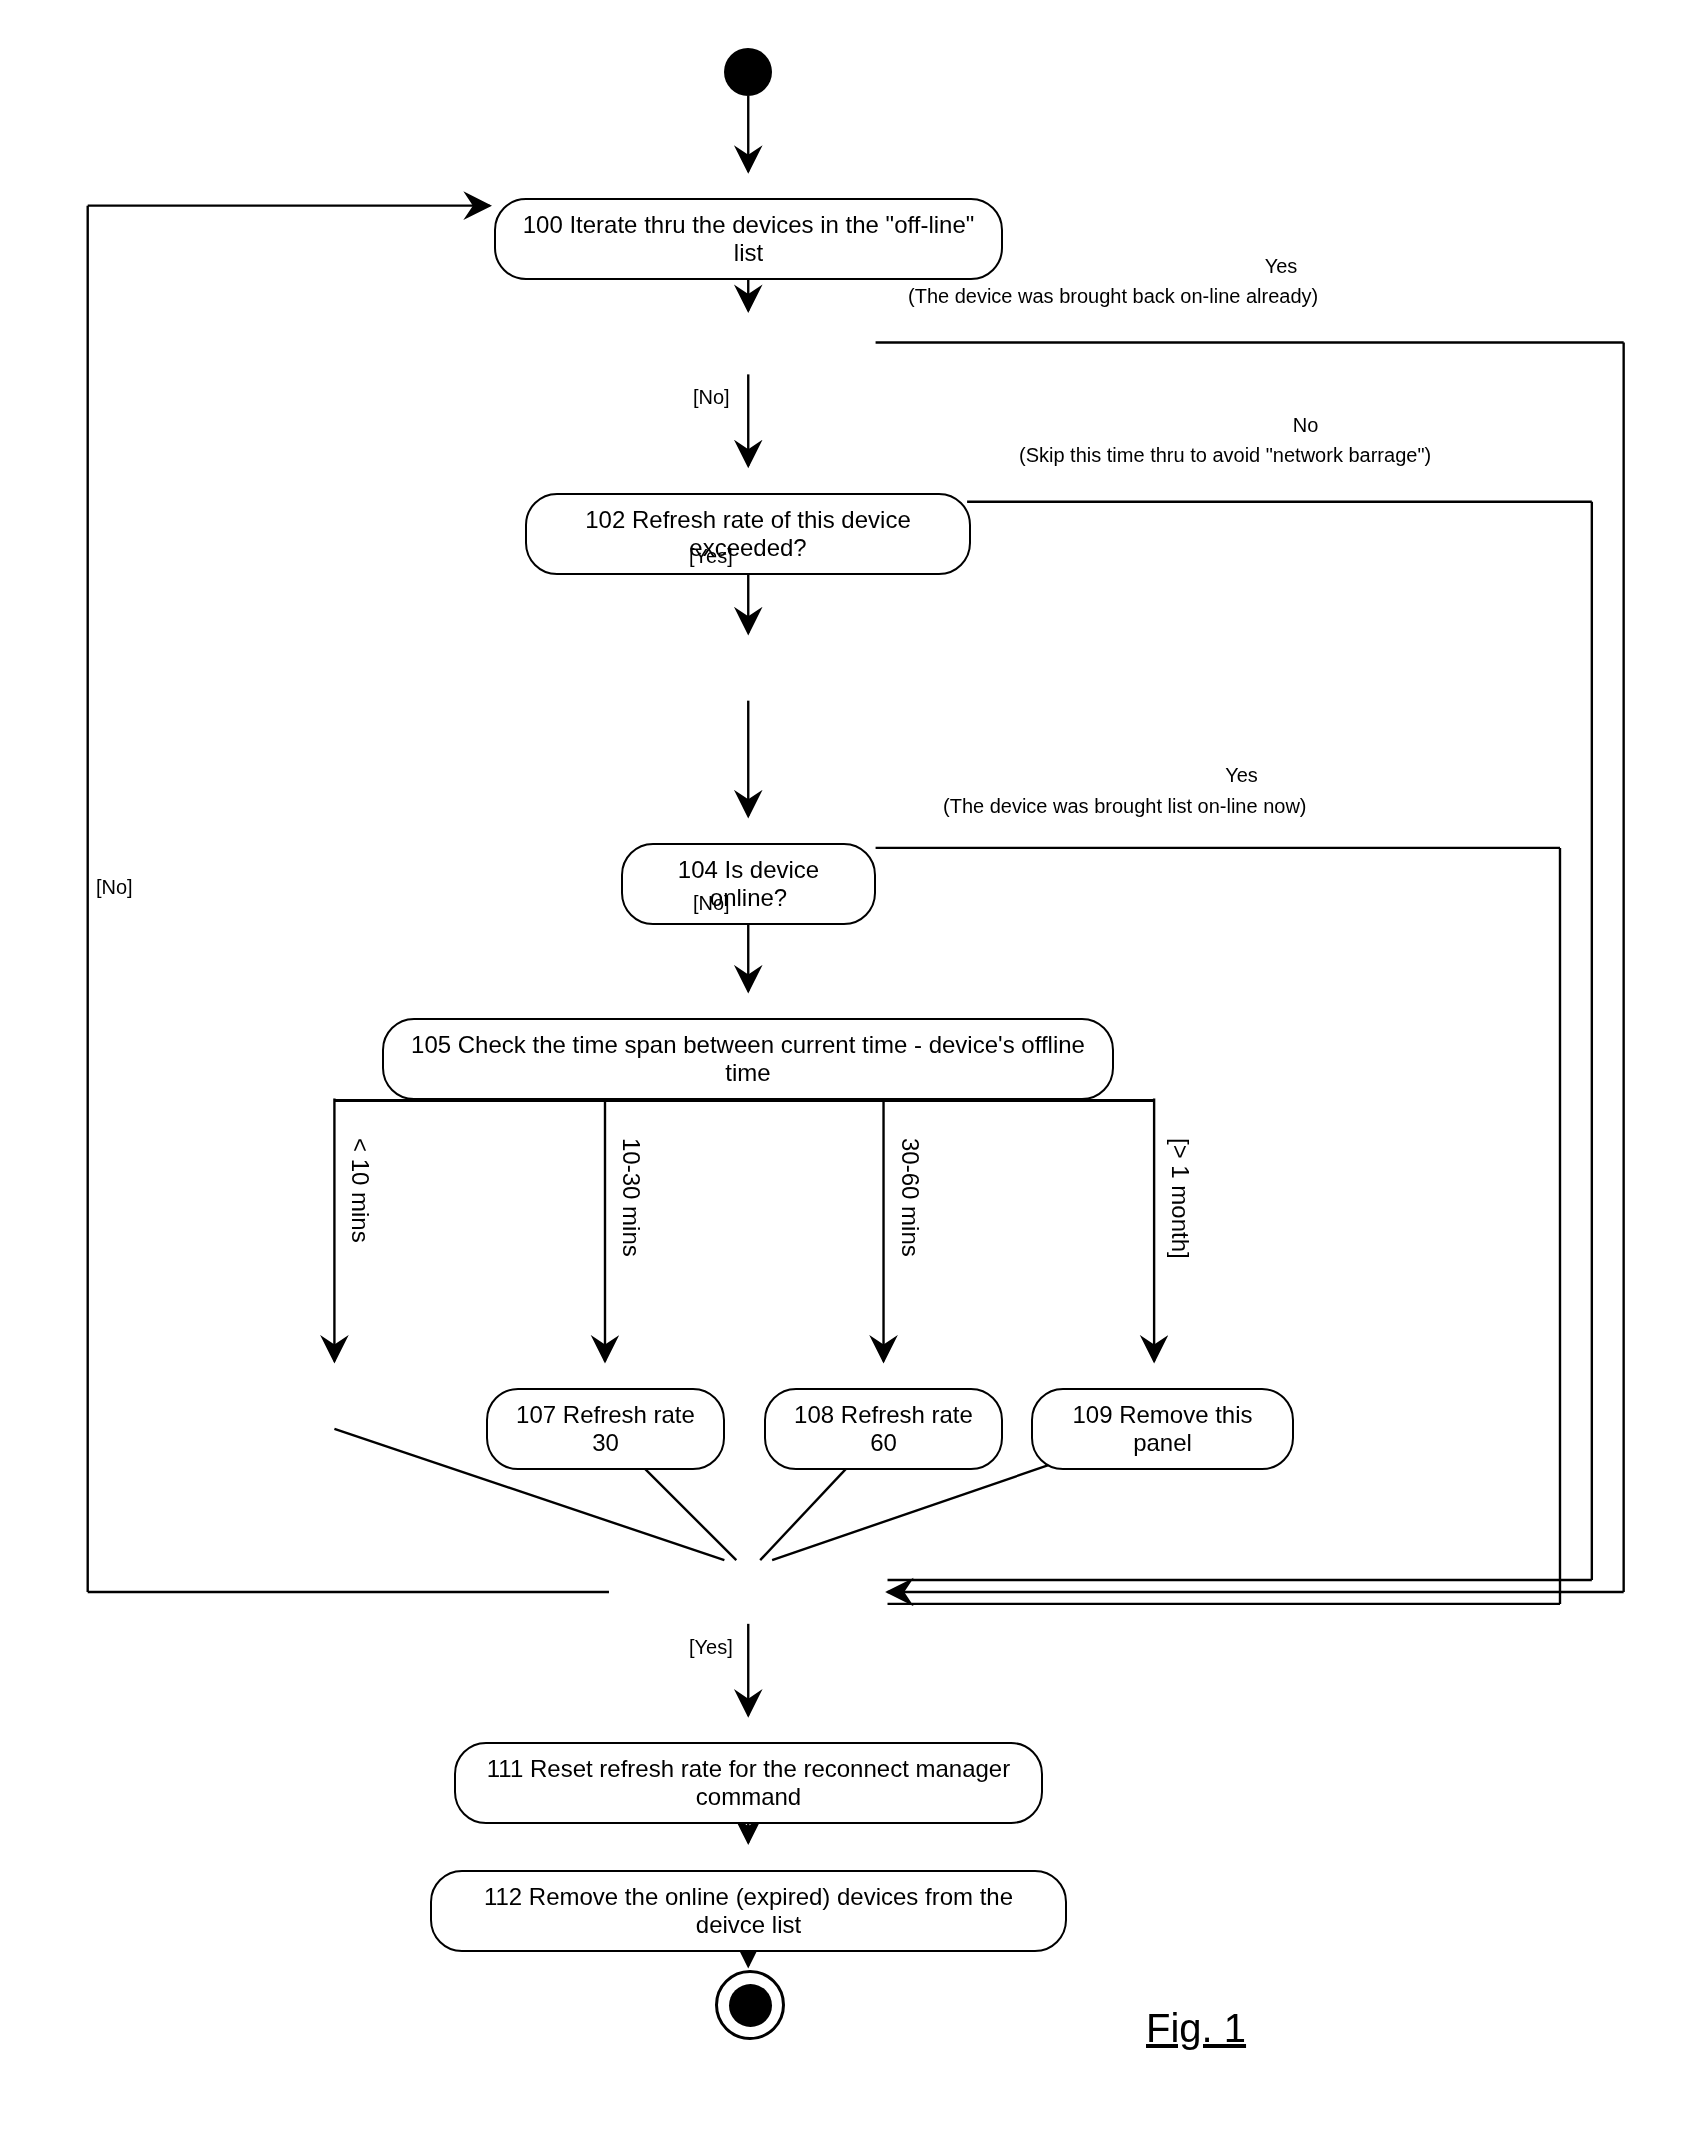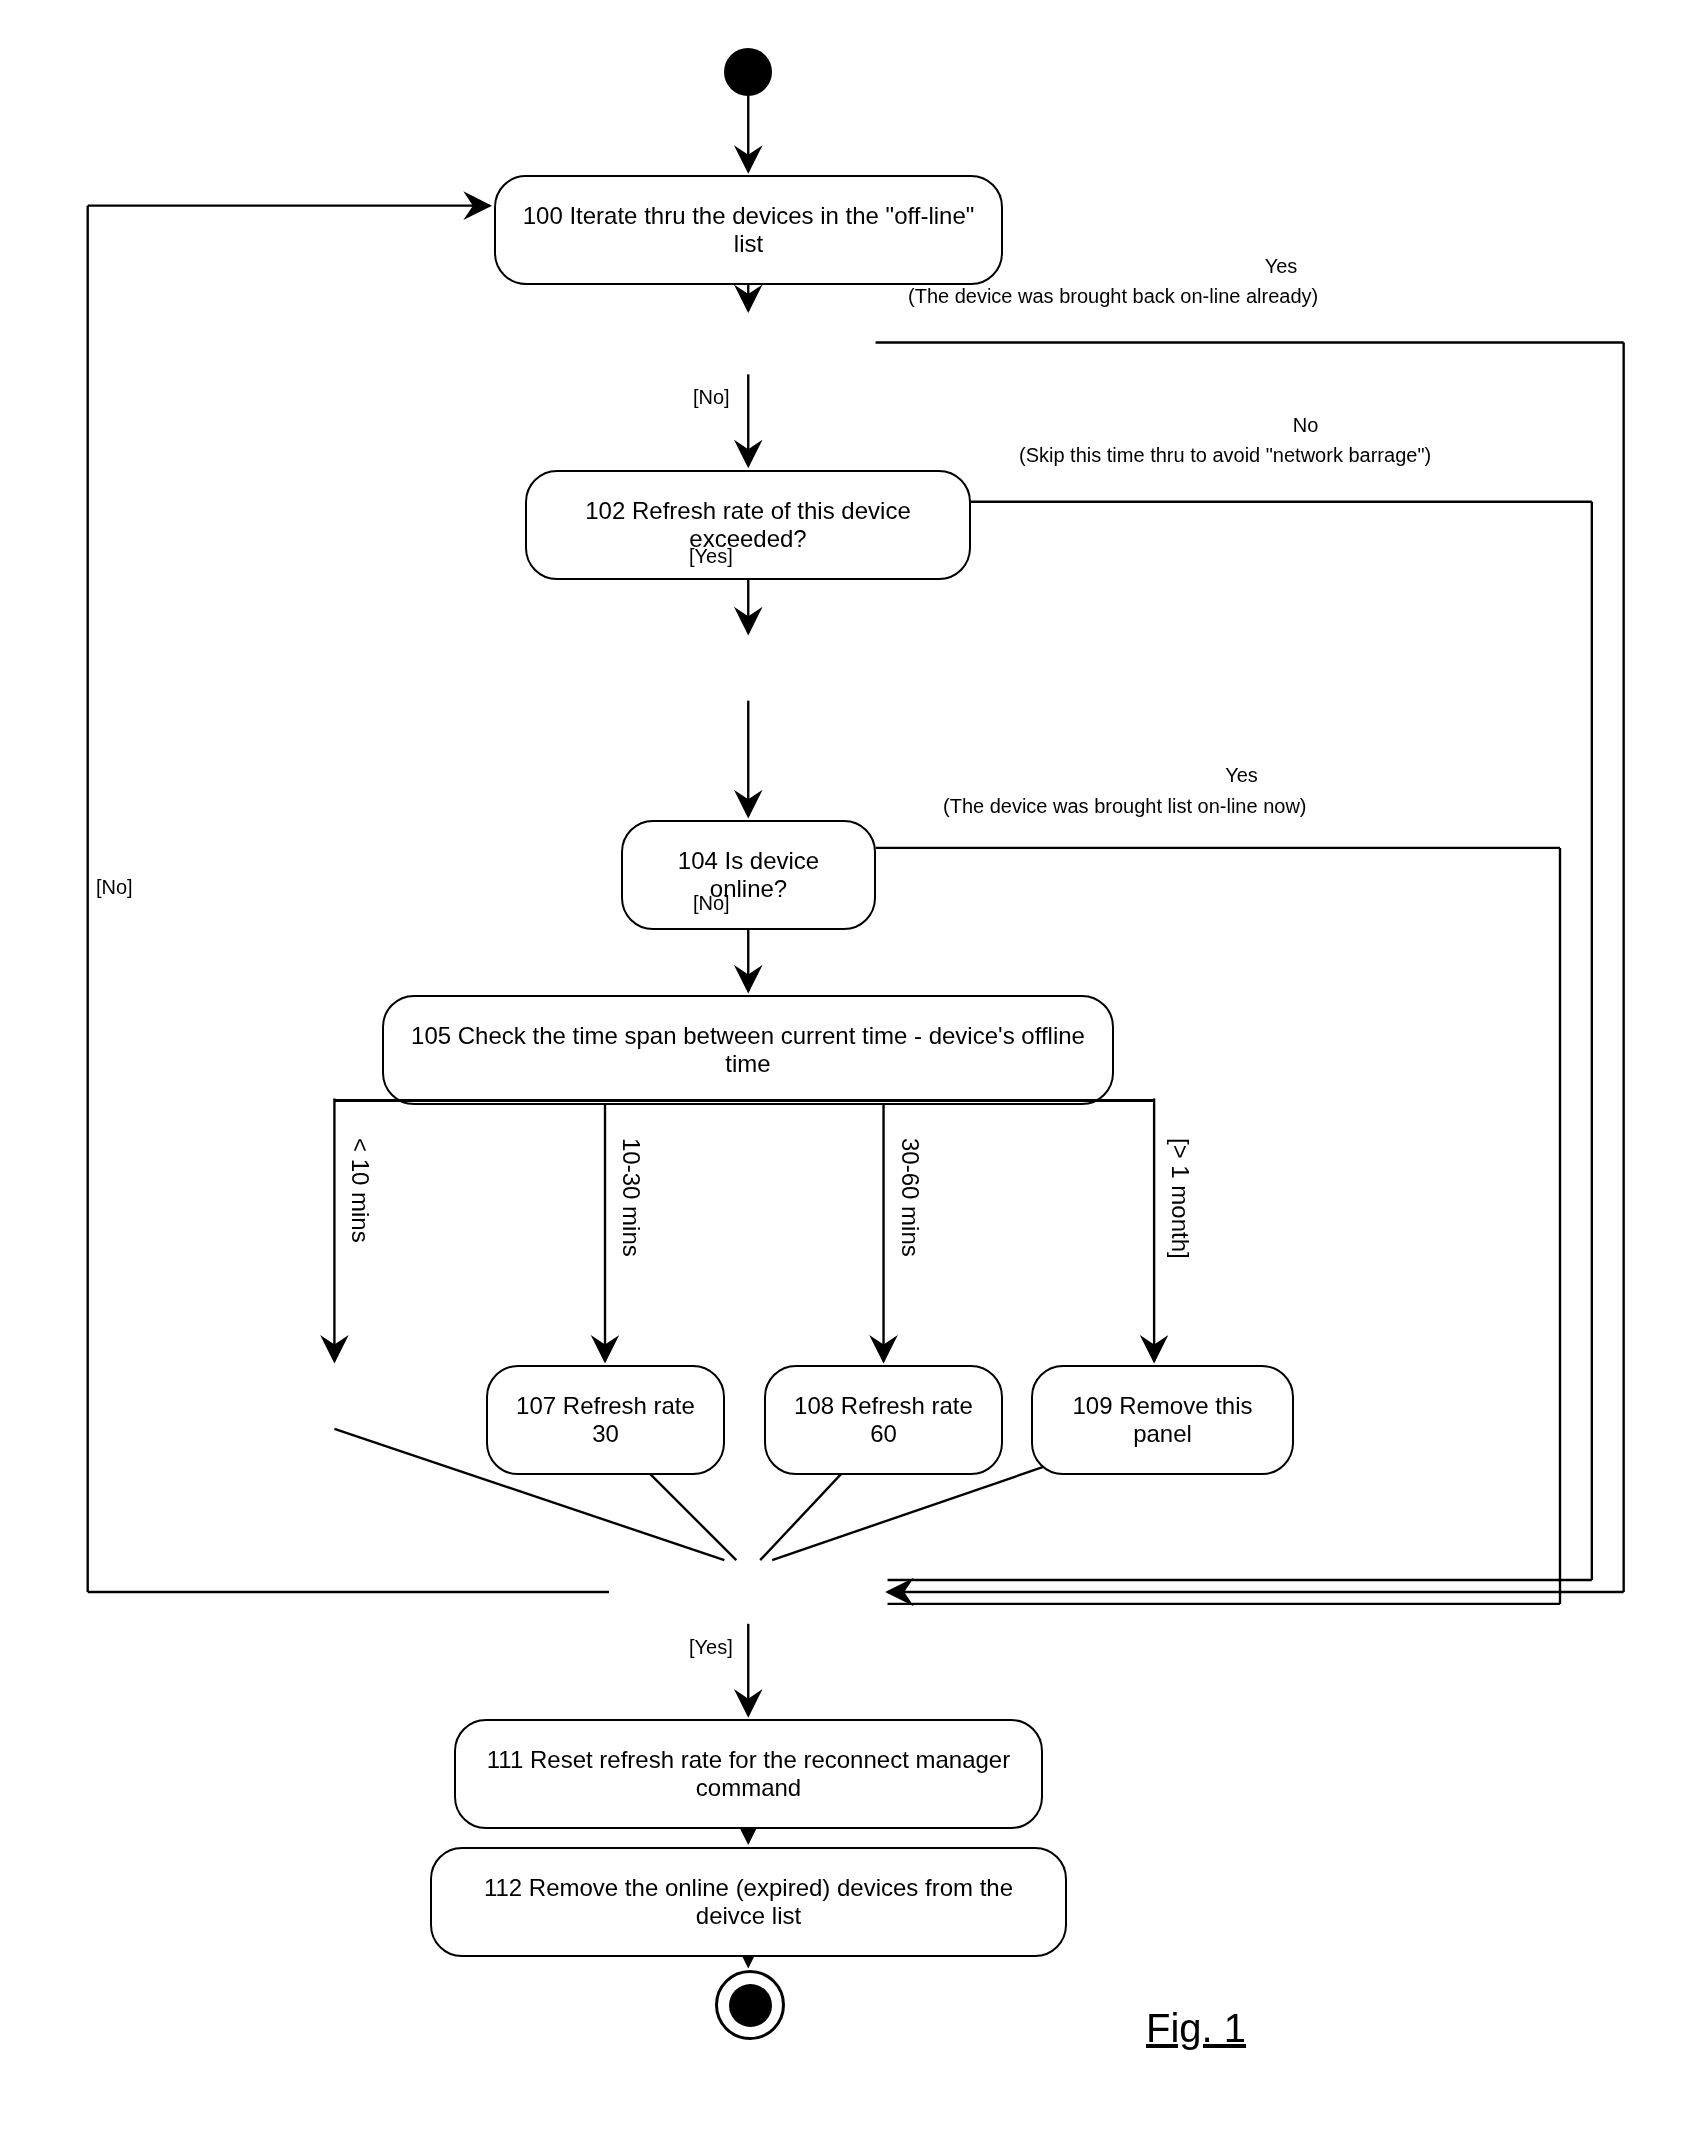--- a/index.html
+++ b/index.html
@@ -17,23 +17,24 @@
   }
   .node {
     position: absolute;
     border: 2.4px solid #000;
     border-radius: 32px;
     background: #fff;
     display: flex;
     align-items: center;
     justify-content: center;
     text-align: center;
-    padding: 25px 19px;
+    padding: 11px 19px;
     font-size: 24px;
     box-sizing: border-box;
+    margin-top: 23px;
   }
   .start-circle {
     position: absolute;
     width: 48px;
     height: 48px;
     border-radius: 50%;
     background: #000;
   }
   .end-circle {
     position: absolute;

